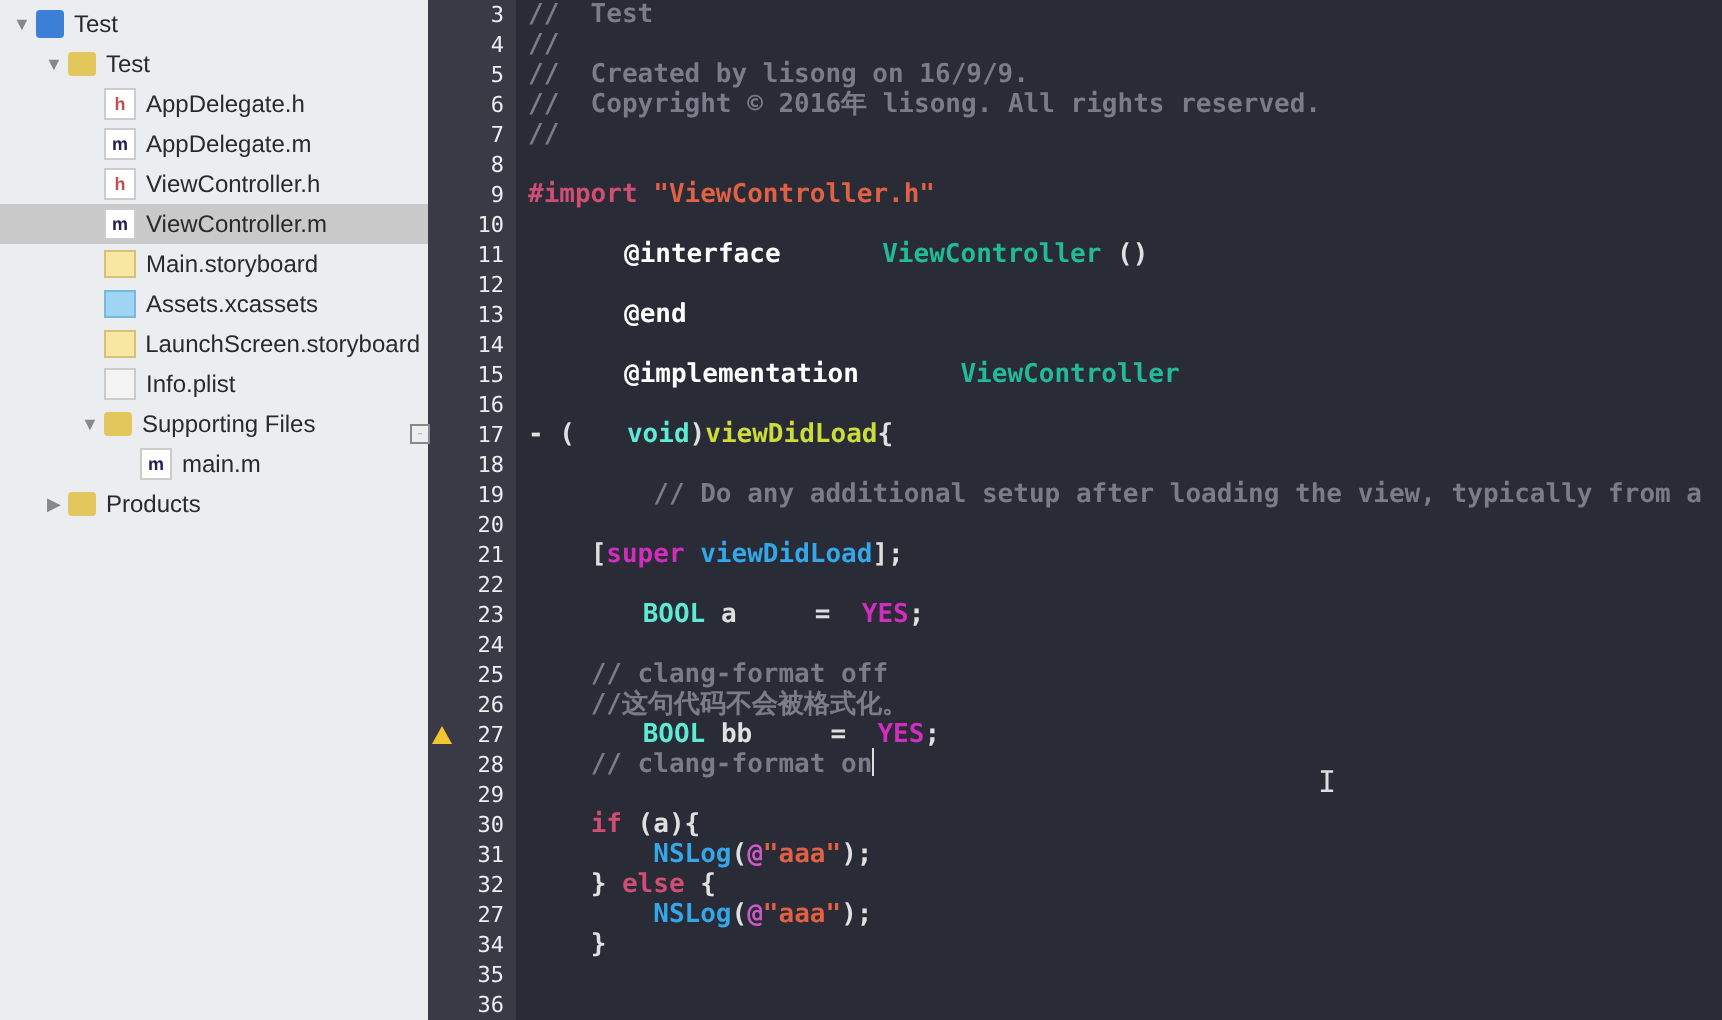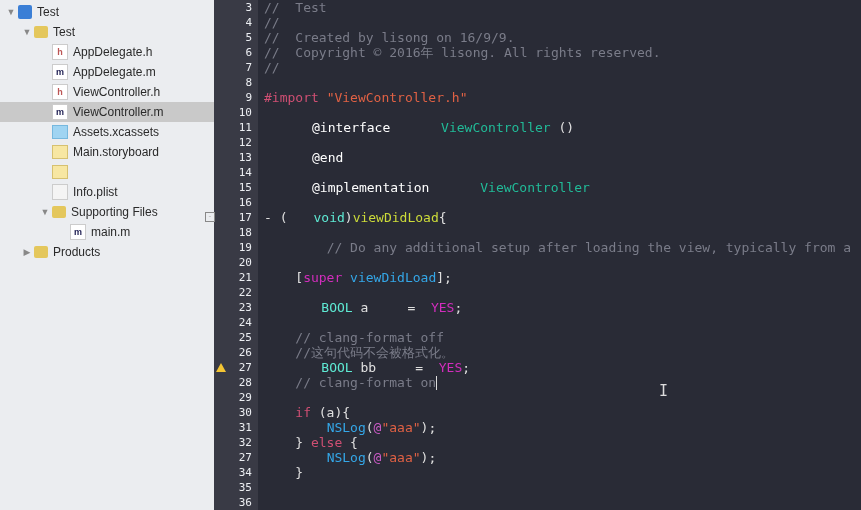--- a/index.html
+++ b/index.html
@@ -86,20 +86,21 @@
     border:1px solid #888; color:#bbb;
     font-size:8px; line-height:8px; text-align:center;
   }
   .code {
     flex:1;
     padding-left: 6px;
     padding-top: 0;
     white-space: pre;
     font-family: Menlo, Monaco, Consolas, monospace;
     overflow: hidden;
+    font-weight: bold;
   }
   .code div { height: 15px; }
   .cmt { color:#7a7c89; }
   .kw-import { color:#cf4f73; }
   .str { color:#e06144; }
   .kw-at  { color:#ffffff;margin-left:48px; }
   .type   { color:#21bb98;margin-left:43px; }
   .fn     { color:#cddc39; }
   .punc   { color:#e0e0e0; }
   .kw-type{ color:#5eead4;margin-left:26px; }
@@ -158,31 +159,32 @@
       <span class="icon-h">h</span>
       <span>ViewController.h</span>
     </div>
     <div class="tree-item ind3 selected">
       <span class="no-arrow"></span>
       <span class="icon-m">m</span>
       <span>ViewController.m</span>
     </div>
     <div class="tree-item ind3">
       <span class="no-arrow"></span>
+      <span class="icon-story"></span>
+      <span>Main.storyboard</span>
+    </div>
+    <div class="tree-item ind3">
+      <span class="no-arrow"></span>
       <span class="icon-assets"></span>
       <span>Assets.xcassets</span>
     </div>
     <div class="tree-item ind3">
       <span class="no-arrow"></span>
       <span class="icon-story"></span>
-      <span>Main.storyboard</span>
-    </div>
-    <div class="tree-item ind3">
-      <span class="no-arrow"></span>
-      <span class="icon-story"></span>
+      <span>LaunchScreen.storyboard</span>
     </div>
     <div class="tree-item ind3">
       <span class="no-arrow"></span>
       <span class="icon-plist"></span>
       <span>Info.plist</span>
     </div>
 
     <div class="tree-item ind3">
       <span class="arrow">▼</span>
       <span class="icon-yellow"></span>

